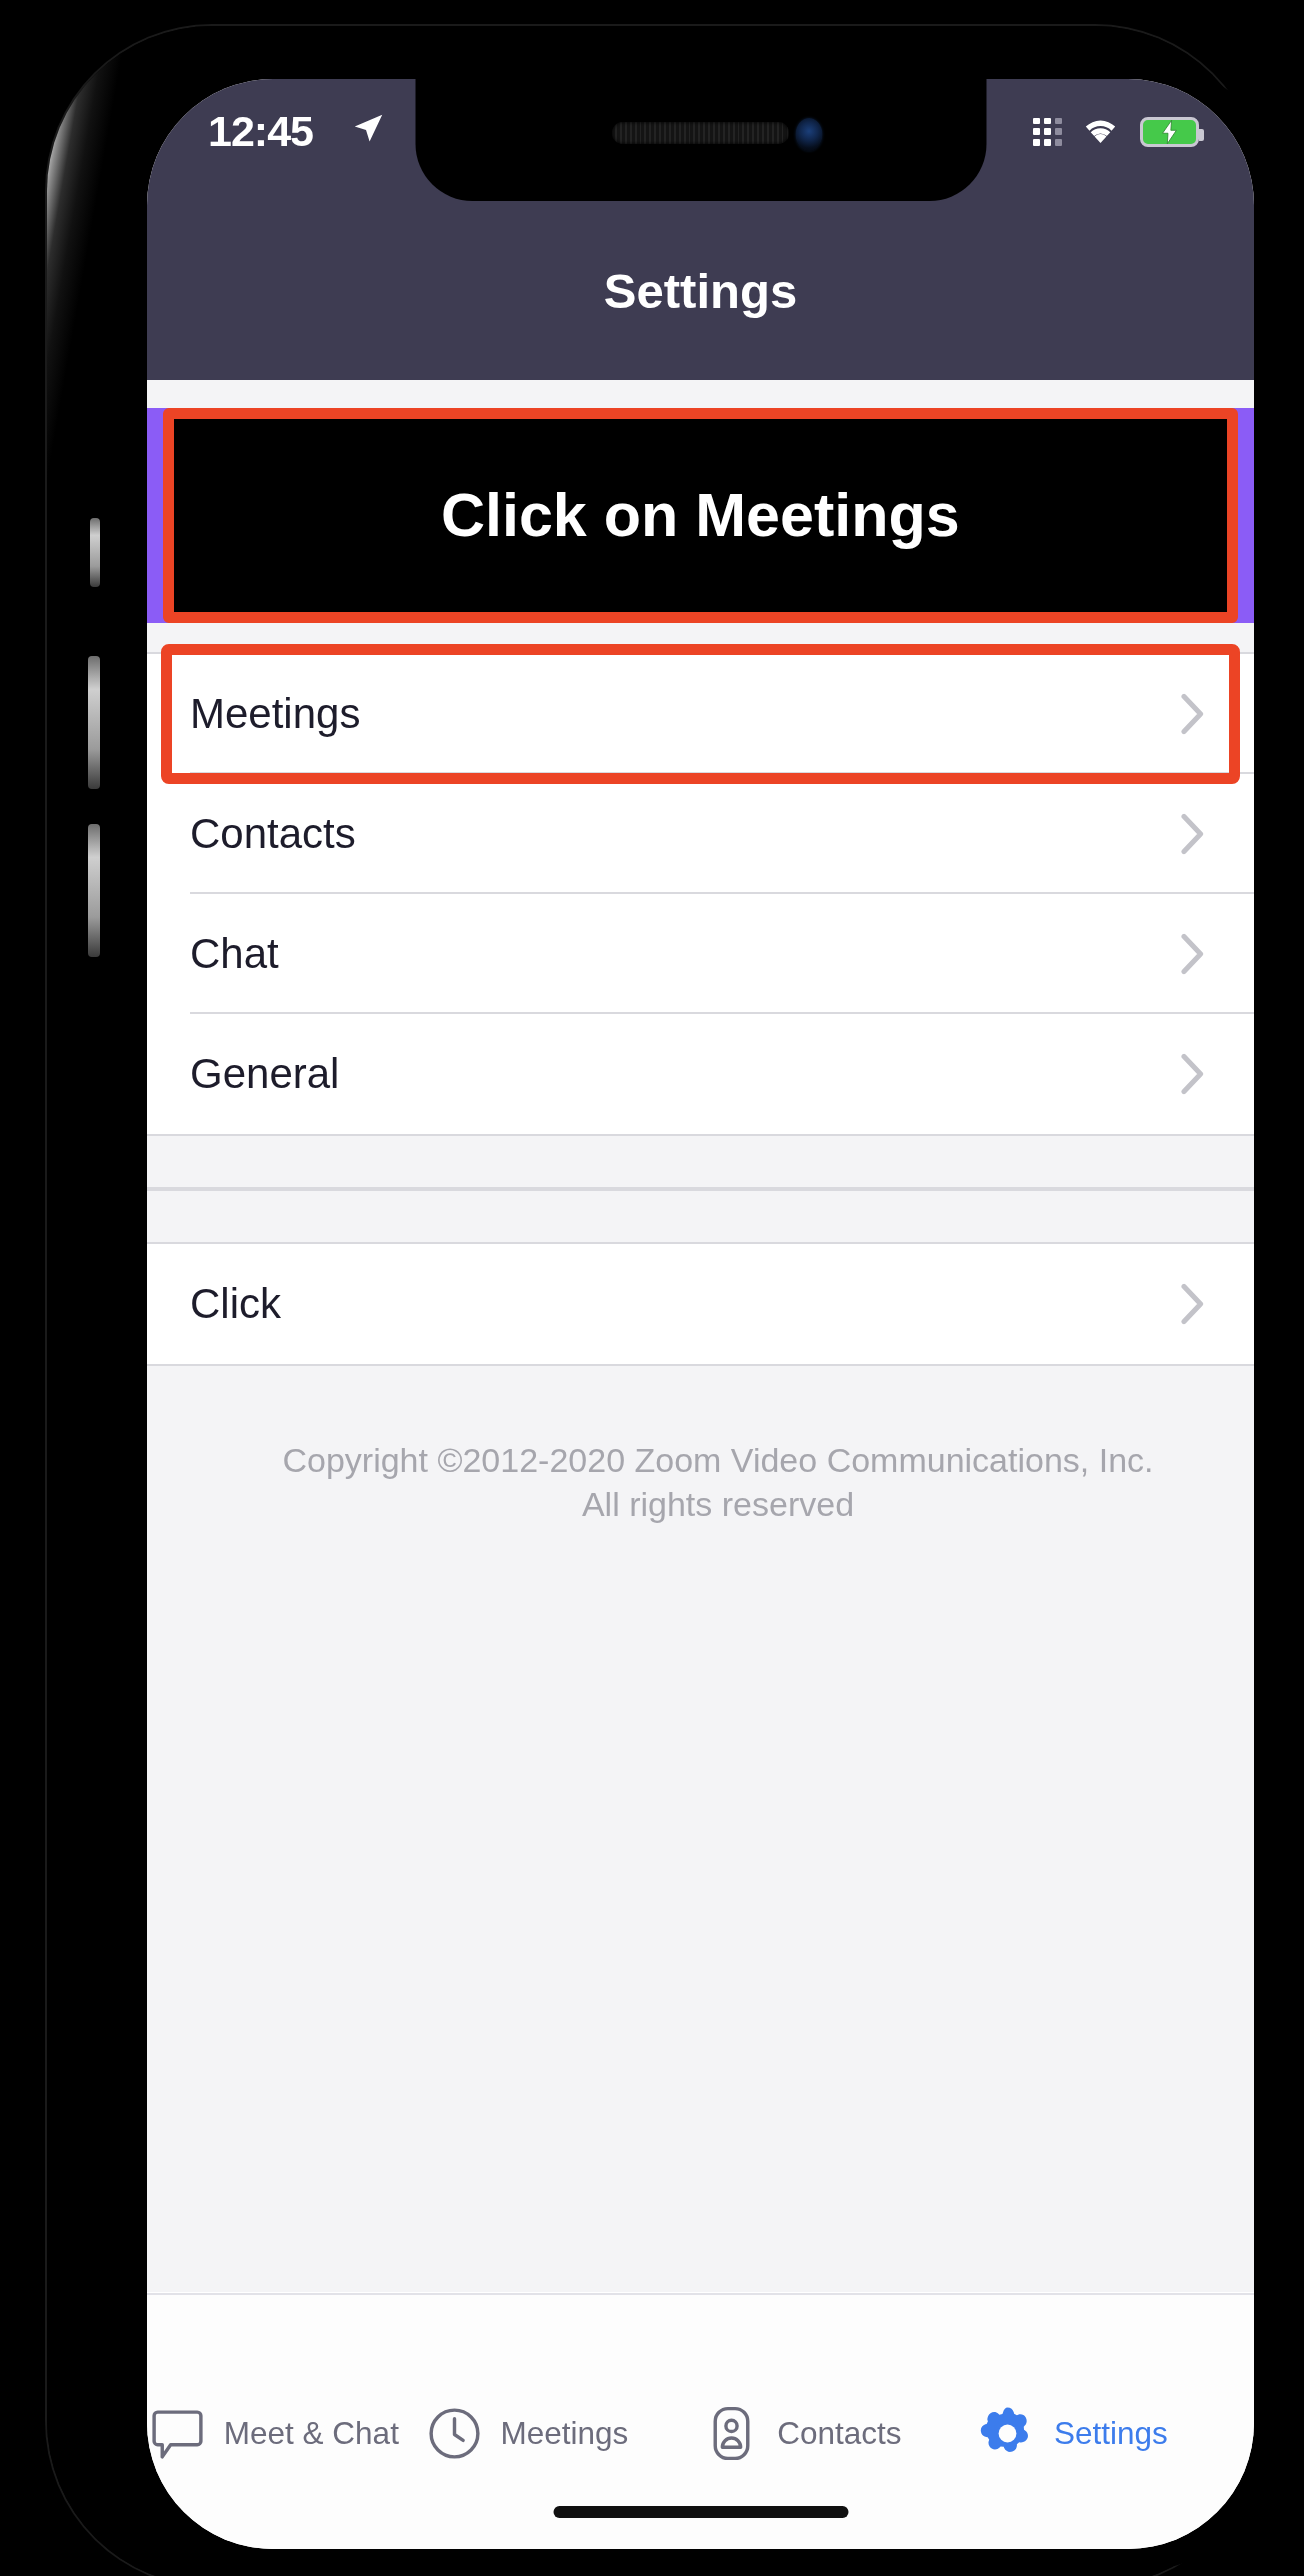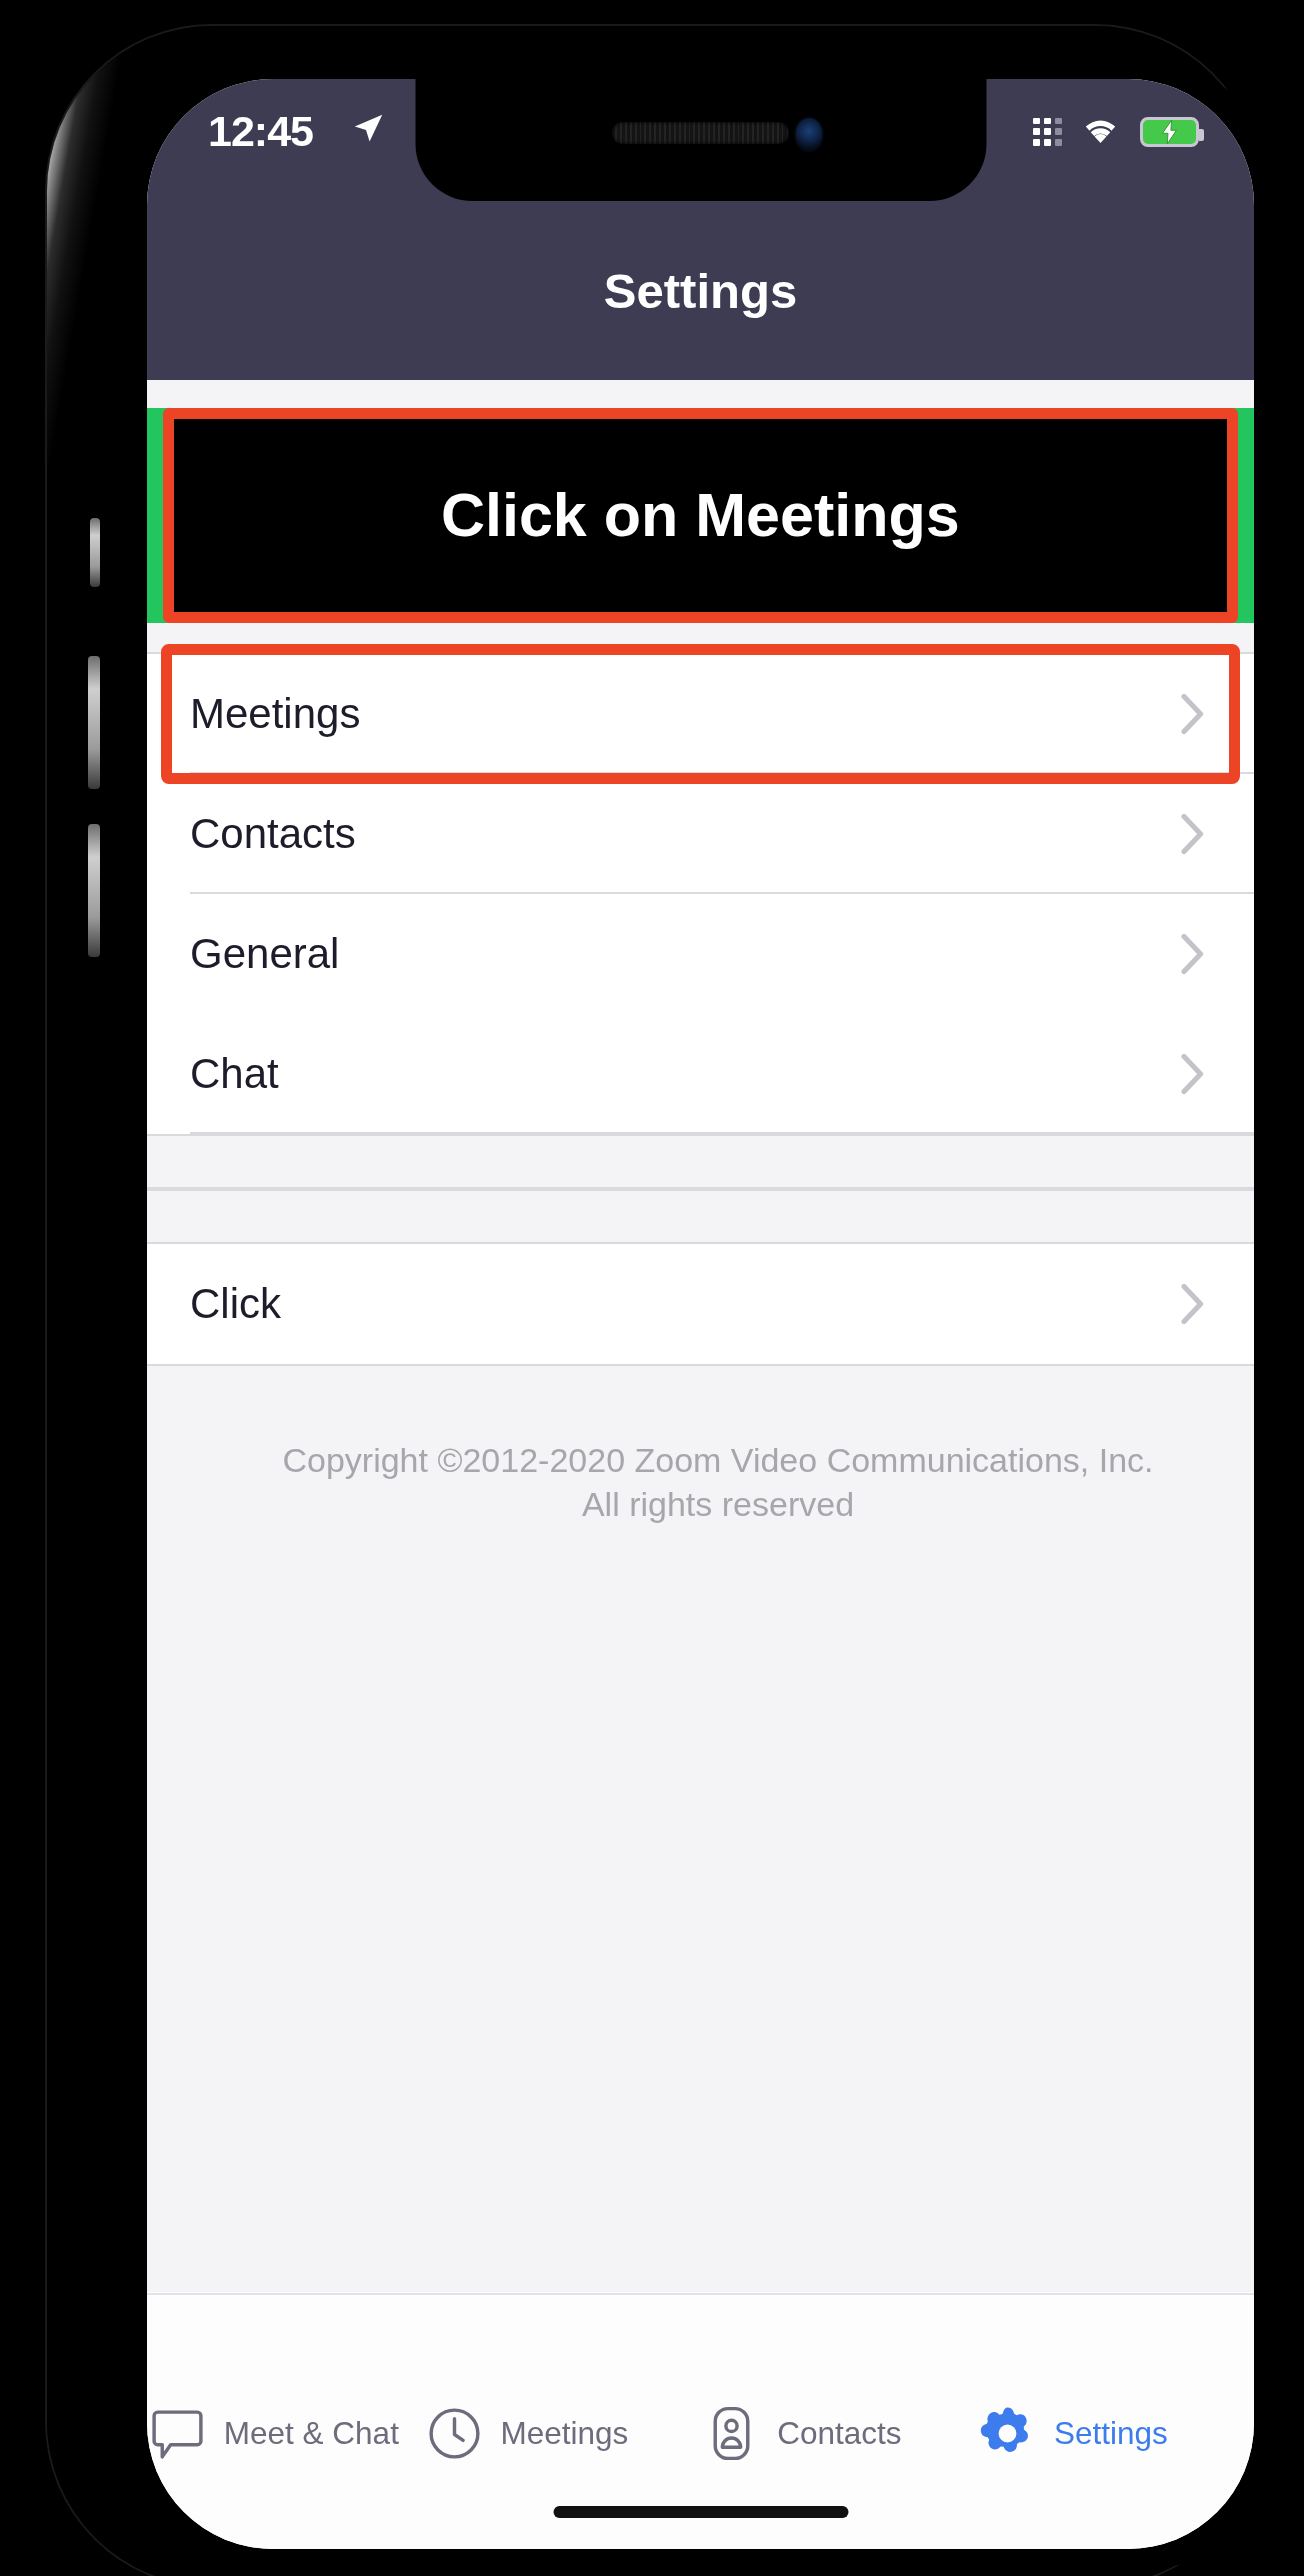--- a/index.html
+++ b/index.html
@@ -158,21 +158,21 @@
     position: absolute; right: 49px; top: 50%;
     transform: translateY(-50%);
     width: 23.6px; height: 41px;
   }
   .chevron svg { display: block; }
 
   
   #banner-wrap {
     position: relative;
     margin: 27.6px 0 0 0;
-    background: #22c55e;
+    background: #8b5cf6;
     height: 215px;
   }
   #banner-highlight {
     position: absolute;
     left: 15.8px; top: 0;
     width: 1075px; height: 215px;
     border: 11.8px solid #ec4425;
     border-radius: 5.9px;
     background: #000000;
     display: flex; align-items: center; justify-content: center;
@@ -318,36 +318,36 @@
           <span class="row-label">Contacts</span>
           <span class="chevron">
             <svg width="23.6" height="41" viewBox="0 0 12 21">
                 <path d="M1.5 1.5 10 10.5l-8.5 9" fill="none" stroke="#c3c3c9" stroke-width="2.6" stroke-linecap="round" stroke-linejoin="round"></path>
               </svg>
           </span>
           <span class="row-sep"></span>
         </div>
 
         <div class="row">
-          <span class="row-label">General</span>
-          <span class="chevron">
-            <svg width="23.6" height="41" viewBox="0 0 12 21">
-                <path d="M1.5 1.5 10 10.5l-8.5 9" fill="none" stroke="#c3c3c9" stroke-width="2.6" stroke-linecap="round" stroke-linejoin="round"></path>
-              </svg>
-          </span>
-        </div>
-
-        <div class="row">
           <span class="row-label">Chat</span>
           <span class="chevron">
             <svg width="23.6" height="41" viewBox="0 0 12 21">
                 <path d="M1.5 1.5 10 10.5l-8.5 9" fill="none" stroke="#c3c3c9" stroke-width="2.6" stroke-linecap="round" stroke-linejoin="round"></path>
               </svg>
           </span>
           <span class="row-sep"></span>
+        </div>
+
+        <div class="row">
+          <span class="row-label">General</span>
+          <span class="chevron">
+            <svg width="23.6" height="41" viewBox="0 0 12 21">
+                <path d="M1.5 1.5 10 10.5l-8.5 9" fill="none" stroke="#c3c3c9" stroke-width="2.6" stroke-linecap="round" stroke-linejoin="round"></path>
+              </svg>
+          </span>
         </div>
 
       </div>
       <div class="group-bottom-sep"></div>
 
       <div class="group-gap" style="height:51px"></div>
 
       <div class="group-top-sep"></div>
       <div class="group-bottom-sep"></div>
 

